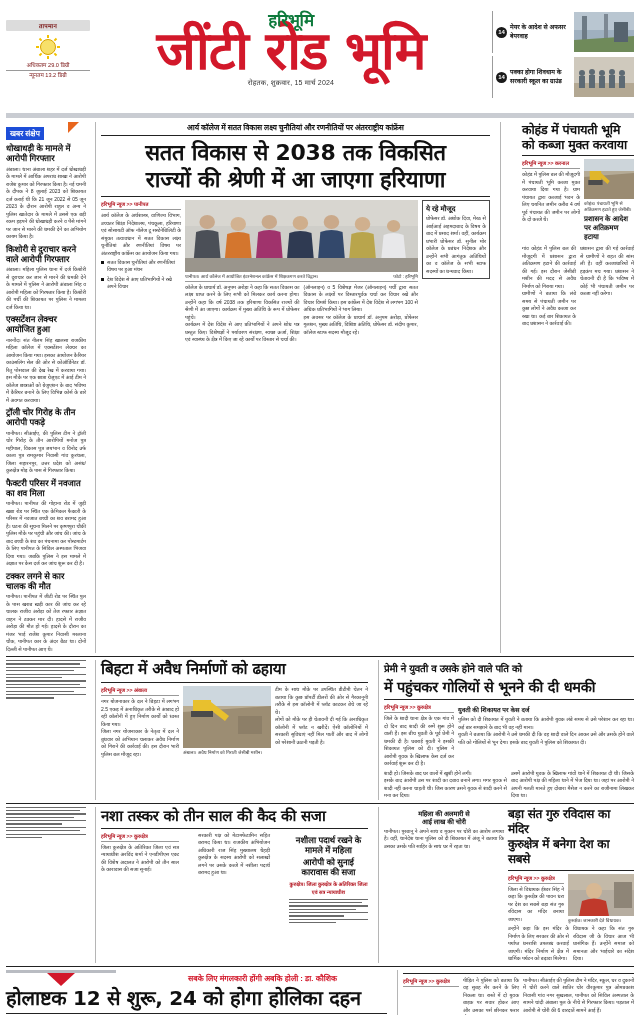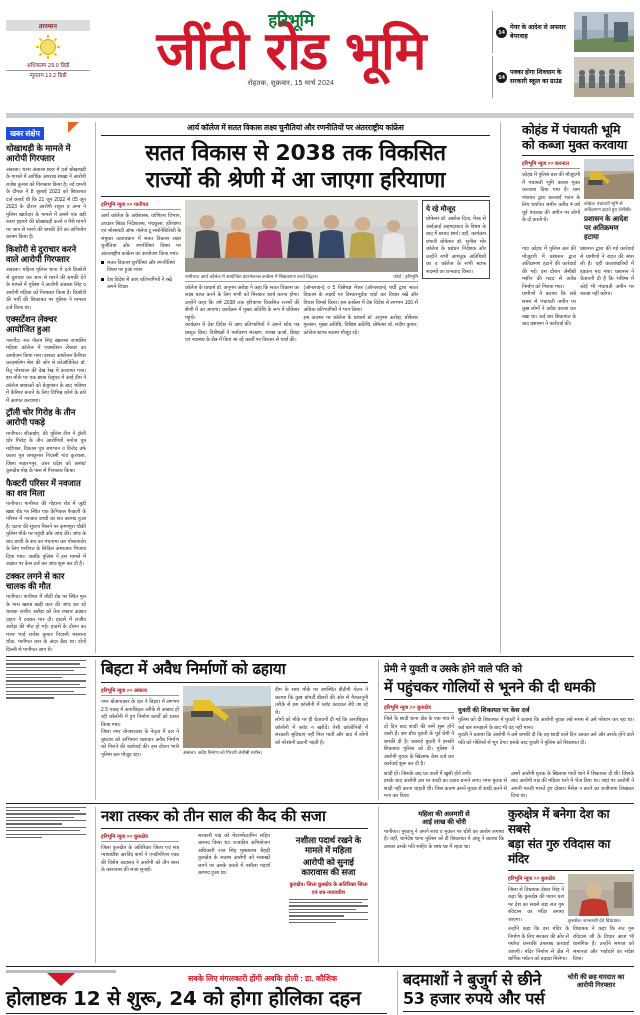--- a/index.html
+++ b/index.html
@@ -453,22 +453,22 @@
     </div>
 
     <div class="col vdiv" style="flex:1;padding-left:5px;">
       <div style="display:flex;gap:4px;">
         <div style="width:120px;">
           <div class="subhead" style="text-align:center;font-size:6.6px;">महिला की अलमारी से</div>
           <div class="subhead" style="text-align:center;font-size:6.6px;margin-top:-2px;">आई लाख की चोरी</div>
           <div class="body">पानीपत। पुरबानू ने अपने साथ व मुकान पर चोरी का आरोप लगाया है। वहीं, थानेदेश थाना पुलिस को दी शिकायत में अंजू ने बताया कि उसका उसके पति साहिर के साथ घर में रहता था।</div>
         </div>
         <div style="flex:1;">
+          <div class="hl" style="font-size:12px;line-height:15px;">बड़ा संत गुरु रविदास का मंदिर</div>
           <div class="hl" style="font-size:12px;line-height:15px;">कुरुक्षेत्र में बनेगा देश का सबसे</div>
-          <div class="hl" style="font-size:12px;line-height:15px;">बड़ा संत गुरु रविदास का मंदिर</div>
           <div class="rule-thin"></div>
           <div style="display:flex;gap:4px;">
             <div style="width:56px;">
               <div class="byline">हरिभूमि न्यूज &gt;&gt; कुरुक्षेत्र</div>
               <div class="body">जिला से विधायक ईश्वर सिंह ने कहा कि कुरुक्षेत्र की पावन धरा पर देश का सबसे बड़ा संत गुरु रविदास का मंदिर बनाया जाएगा।</div>
             </div>
             <div style="flex:1;">
               <div class="photo portrait" style="height:42px;">
                 <svg width="100%" height="42" viewBox="0 0 66 42" preserveAspectRatio="none">
                   <rect width="66" height="42" fill="#b6ada0"></rect>
@@ -507,30 +507,20 @@
           <div class="arrow-red"></div>
         </div>
         <div class="redline" style="flex:1;">सबके लिए मंगलकारी होंगी अबकि होली : डा. कौशिक</div>
       </div>
       <div class="hl bottom-hl">होलाष्टक 12 से शुरू, 24 को होगा होलिका दहन</div>
       <div class="rule-thin"></div>
 
     </div>
 
     <div class="col vdiv" style="flex:1;padding-left:5px;">
-      <div style="display:flex;gap:4px;">
-        <div style="flex:1;">
-          <div class="hl" style="font-size:16px;line-height:19px;">बदमाशों ने बुजुर्ग से छीने</div>
-          <div class="hl" style="font-size:16px;line-height:19px;">53 हजार रुपये और पर्स</div>
-        </div>
-        <div style="width:76px;">
-          <div class="subhead" style="text-align:center;font-size:6.6px;">चोरी की छह वारदात का</div>
-          <div class="subhead" style="text-align:center;font-size:6.6px;margin-top:-2px;">आरोपी गिरफ्तार</div>
-        </div>
-      </div>
       <div class="rule-thin"></div>
       <div style="display:flex;gap:4px;">
         <div style="width:56px;">
           <div class="byline">हरिभूमि न्यूज &gt;&gt; कुरुक्षेत्र</div>
 
         </div>
         <div style="width:56px;">
           <div class="body">पीड़ित ने पुलिस को बताया कि वह सुबह सैर करने के लिए निकला था। रास्ते में दो युवक बाइक पर सवार होकर आए और उसका पर्स छीनकर फरार हो गए।</div>
 
         </div>

